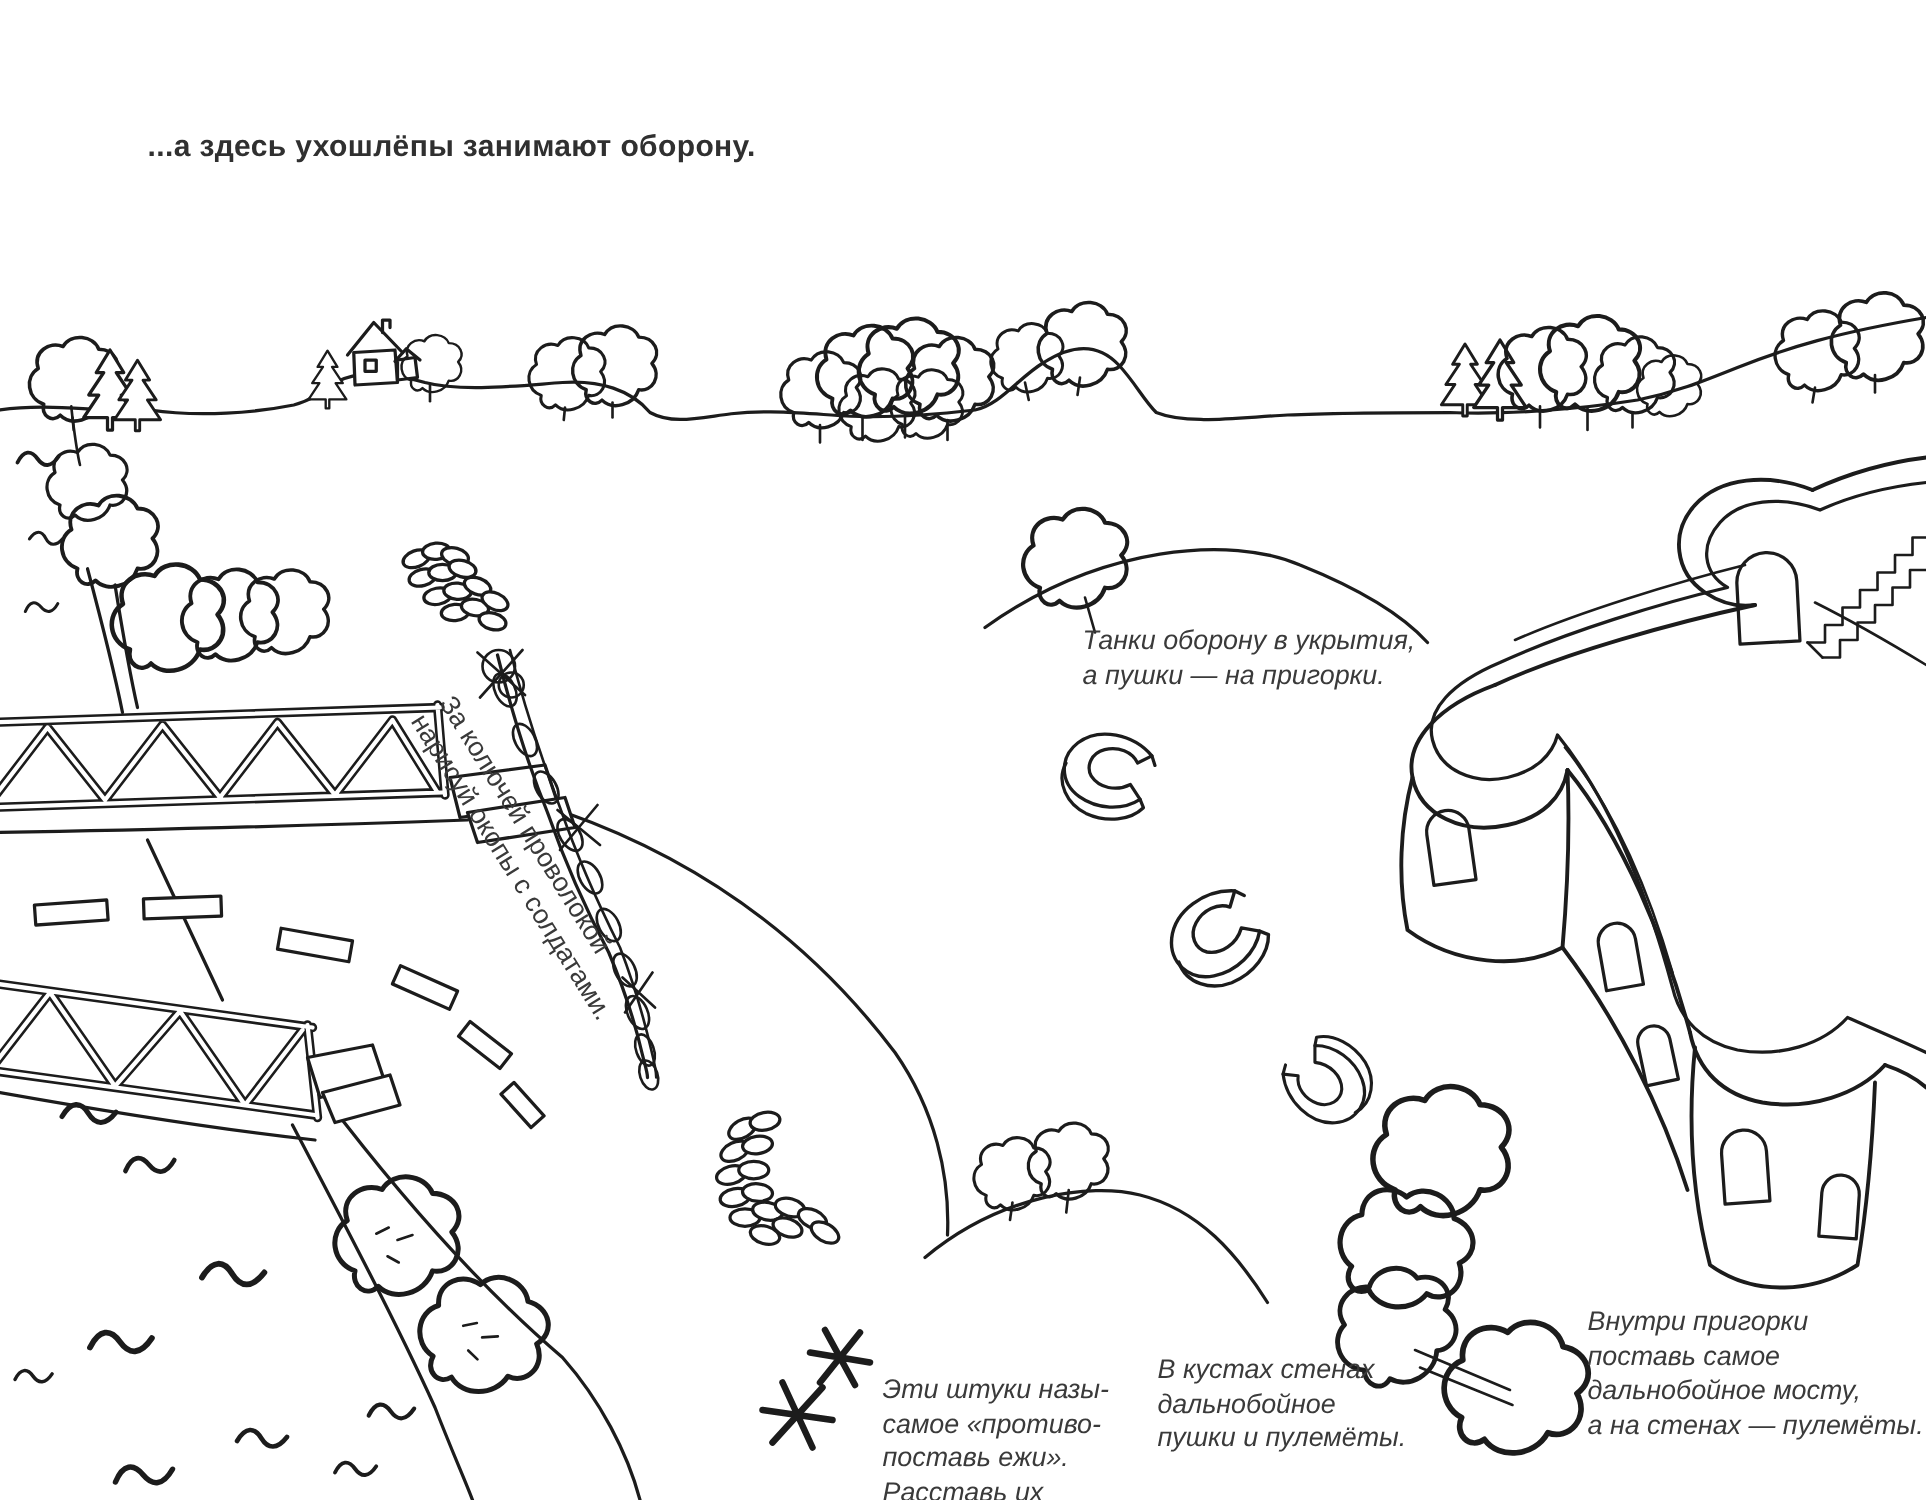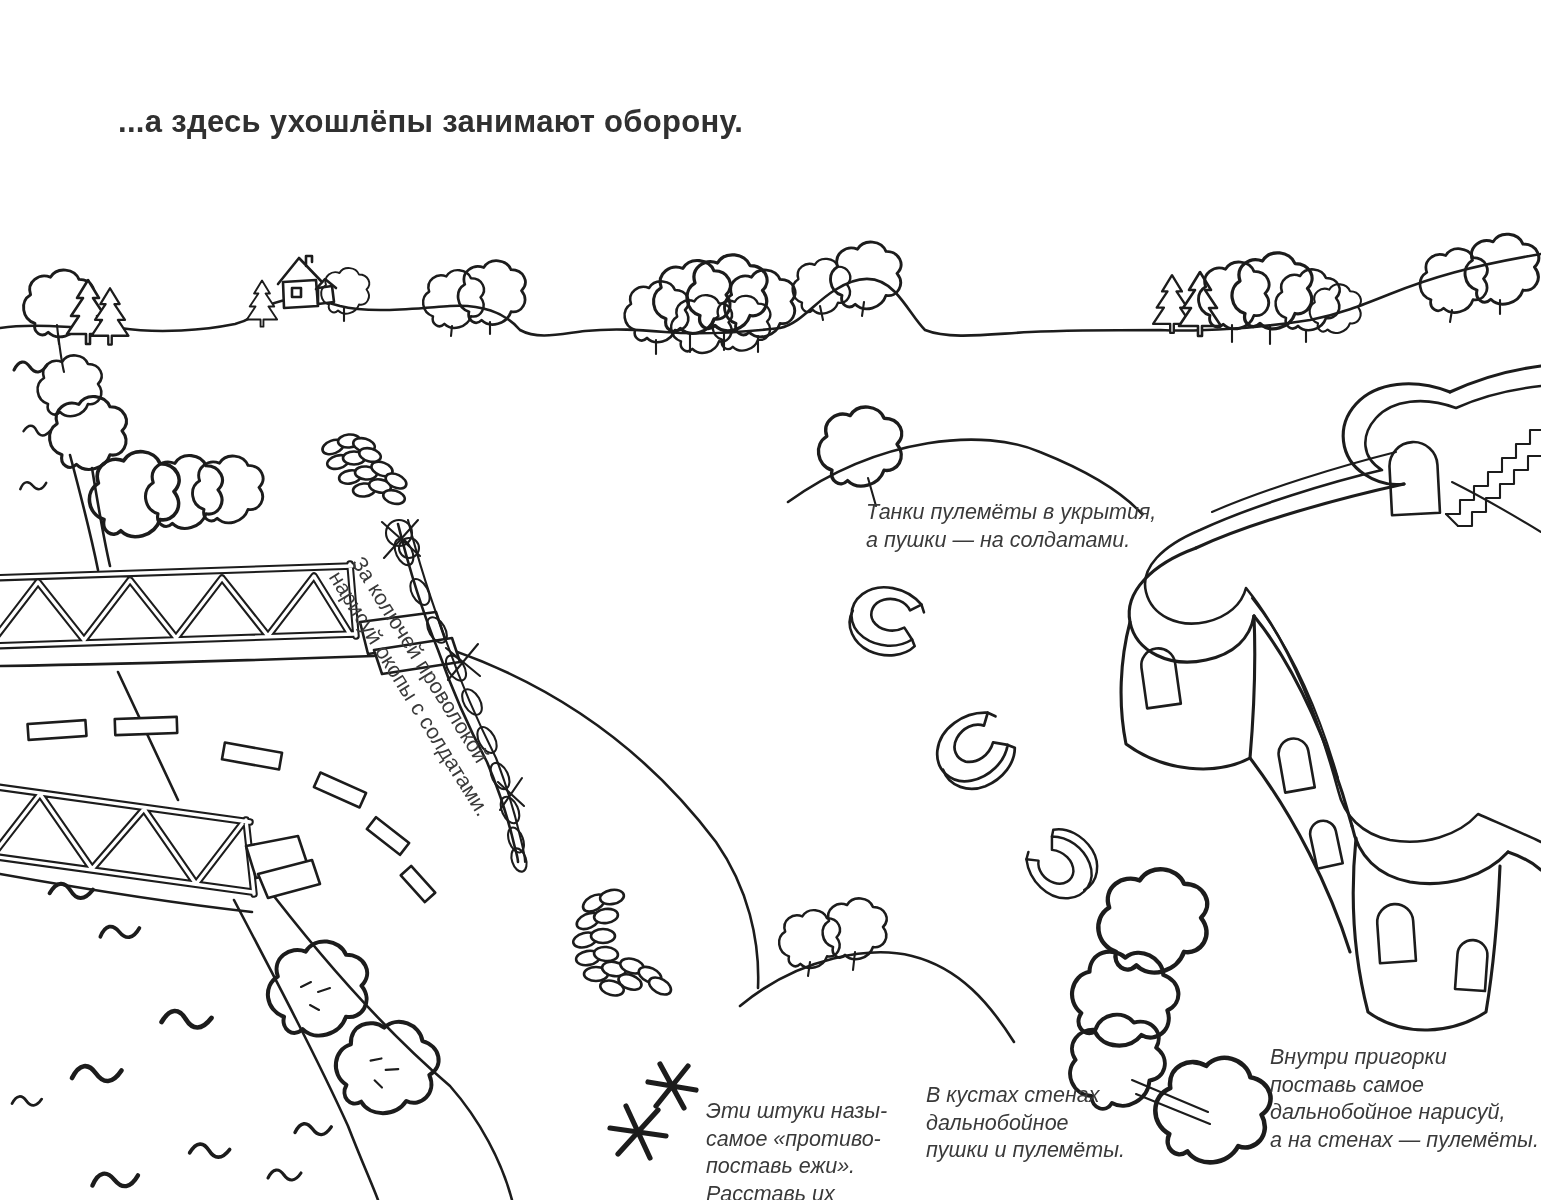--- a/index.html
+++ b/index.html
@@ -8,21 +8,21 @@
   .page svg{position:absolute;left:0;top:0;}
   
   .ink{fill:none;stroke:#1c1c1c;stroke-width:2.6;stroke-linecap:round;stroke-linejoin:round}
   .thin{stroke-width:2.1}
   .hv{stroke-width:3.1}
   .inkf{fill:#fff;stroke:#1c1c1c;stroke-width:2.6;stroke-linecap:round;stroke-linejoin:round}
   .tb{fill:none;stroke:#1c1c1c;stroke-width:7.5;stroke-linecap:round;stroke-linejoin:round}
   .tw{fill:none;stroke:#fff;stroke-width:3.4;stroke-linecap:round;stroke-linejoin:round}
   .ast{fill:none;stroke:#1c1c1c;stroke-width:5.2;stroke-linecap:round}
   
-  .title{position:absolute;left:118px;top:104px;font-size:31px;font-weight:600;
+  .title{position:absolute;left:118px;top:104px;font-size:24px;font-weight:600;
          color:#303030;letter-spacing:.3px;white-space:nowrap}
   .cap{position:absolute;font-size:21.5px;font-style:italic;font-weight:500;
        color:#3a3a3a;line-height:27.5px;white-space:nowrap}
   #cap-tanks{left:866px;top:498px;line-height:28px}
   #cap-wire{left:368px;top:552px;transform:rotate(58deg);transform-origin:0 0;
             font-style:normal;line-height:26.5px}
   #cap-hedgehogs{left:706px;top:1098px}
   #cap-bushes{left:926px;top:1082px}
   #cap-fortress{left:1270px;top:1044px}
 </style>
@@ -274,37 +274,37 @@
 </svg>
 
   <div class="title">...а здесь ухошлёпы занимают оборону.</div>
 
   <div class="cap" id="cap-wire">
     <div>За колючей проволокой</div>
     <div>нарисуй окопы с солдатами.</div>
   </div>
 
   <div class="cap" id="cap-tanks">
-    <div>Танки пулемёты в укрытия,</div>
-    <div>а пушки — на солдатами.</div>
+    <div>Танки оборону в укрытия,</div>
+    <div>а пушки — на пригорки.</div>
   </div>
 
   <div class="cap" id="cap-hedgehogs">
     <div>Эти штуки назы-</div>
     <div>самое «противо-</div>
     <div>поставь ежи».</div>
     <div>Расставь их</div>
     <div>на мосту.</div>
   </div>
 
   <div class="cap" id="cap-bushes">
     <div>В кустах стенах</div>
     <div>дальнобойное</div>
     <div>пушки и пулемёты.</div>
   </div>
 
   <div class="cap" id="cap-fortress">
     <div>Внутри пригорки</div>
     <div>поставь самое</div>
-    <div>дальнобойное нарисуй,</div>
+    <div>дальнобойное мосту,</div>
     <div>а на стенах — пулемёты.</div>
   </div>
 </div>
 
 </body></html>

